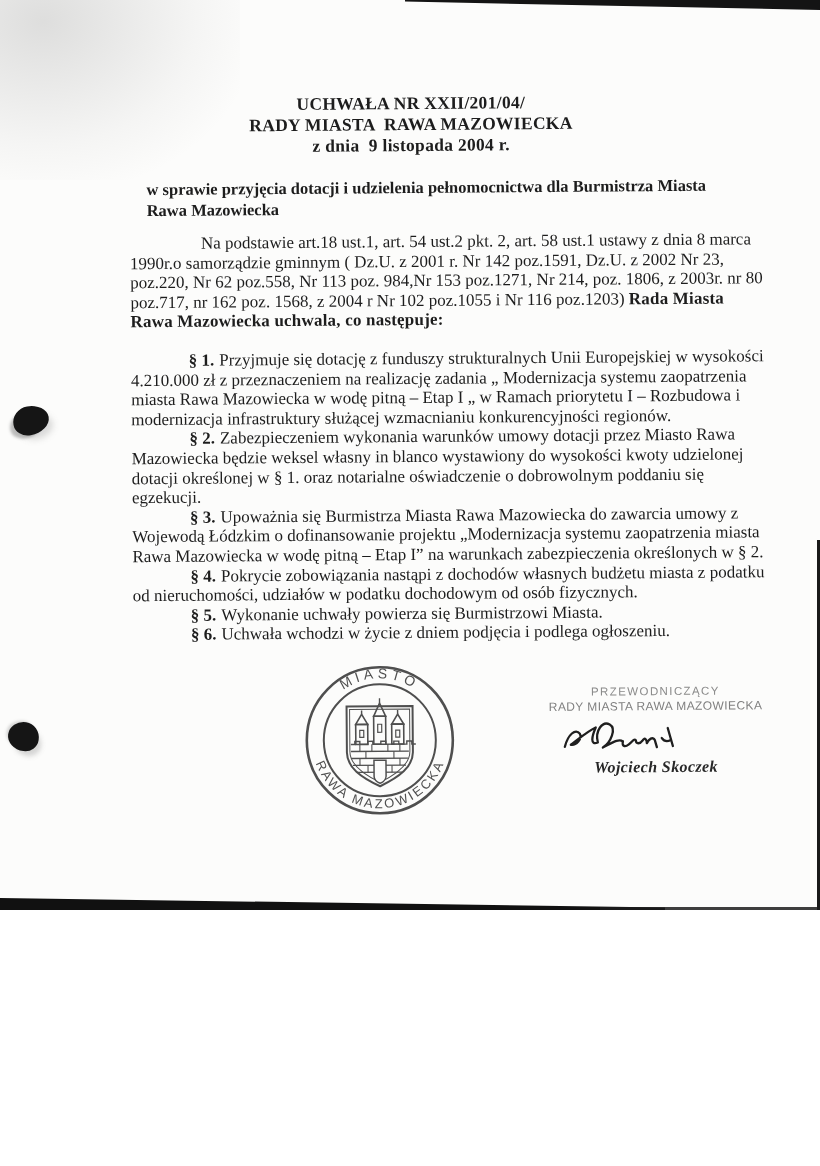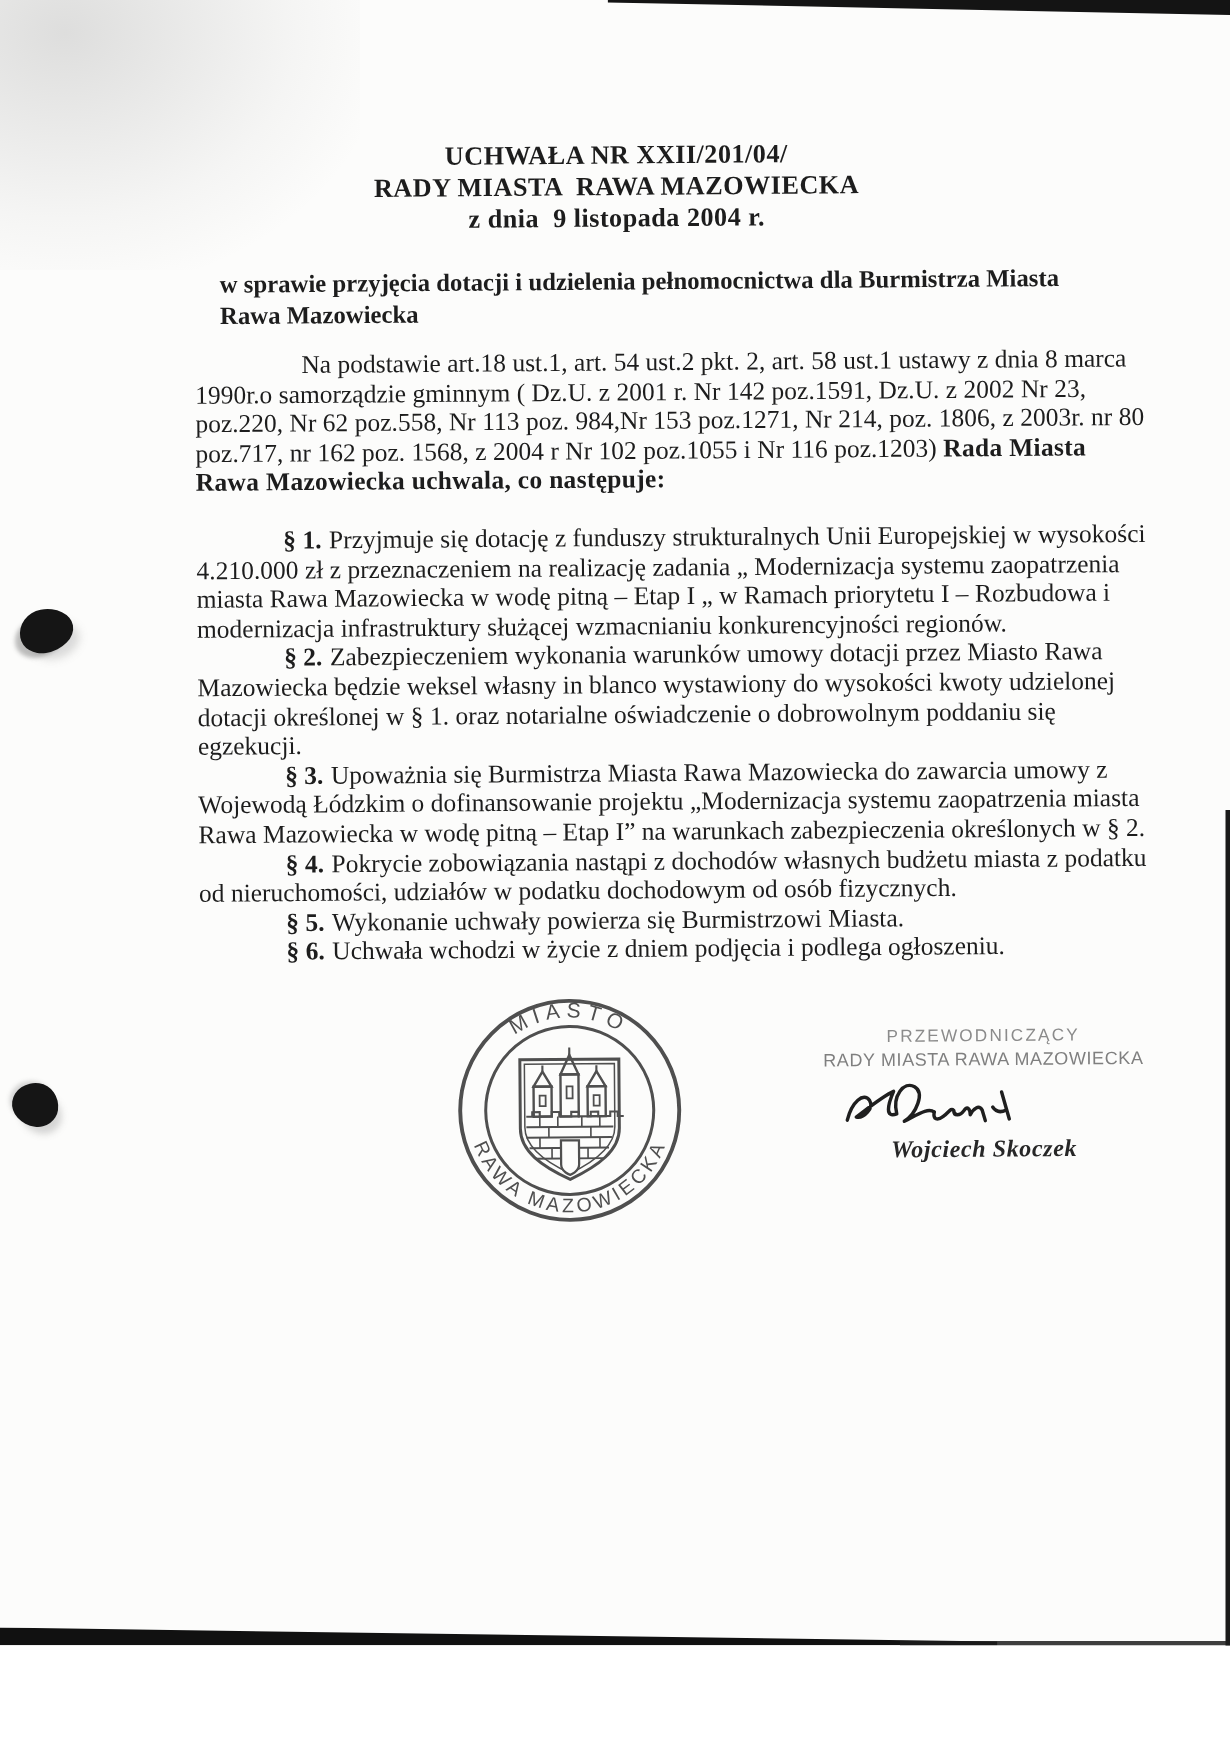--- a/index.html
+++ b/index.html
@@ -4,21 +4,21 @@
 <style>
   html, body { margin: 0; padding: 0; }
   body {
     width: 820px; height: 1166px;
     background: #ffffff;
     font-family: "Liberation Serif", serif;
     overflow: hidden;
   }
   .page {
     position: relative;
-    width: 820px; height: 1097px;
+    width: 820px; height: 910px;
     background: #fcfcfb;
     overflow: hidden;
   }
   
   .haze-topleft {
     position: absolute; top: 0; left: 0; width: 240px; height: 180px;
     background: radial-gradient(ellipse at 18% 12%, rgba(100,100,100,.20), rgba(130,130,130,.06) 55%, transparent 78%);
     pointer-events: none;
   }
   .edge-top {

